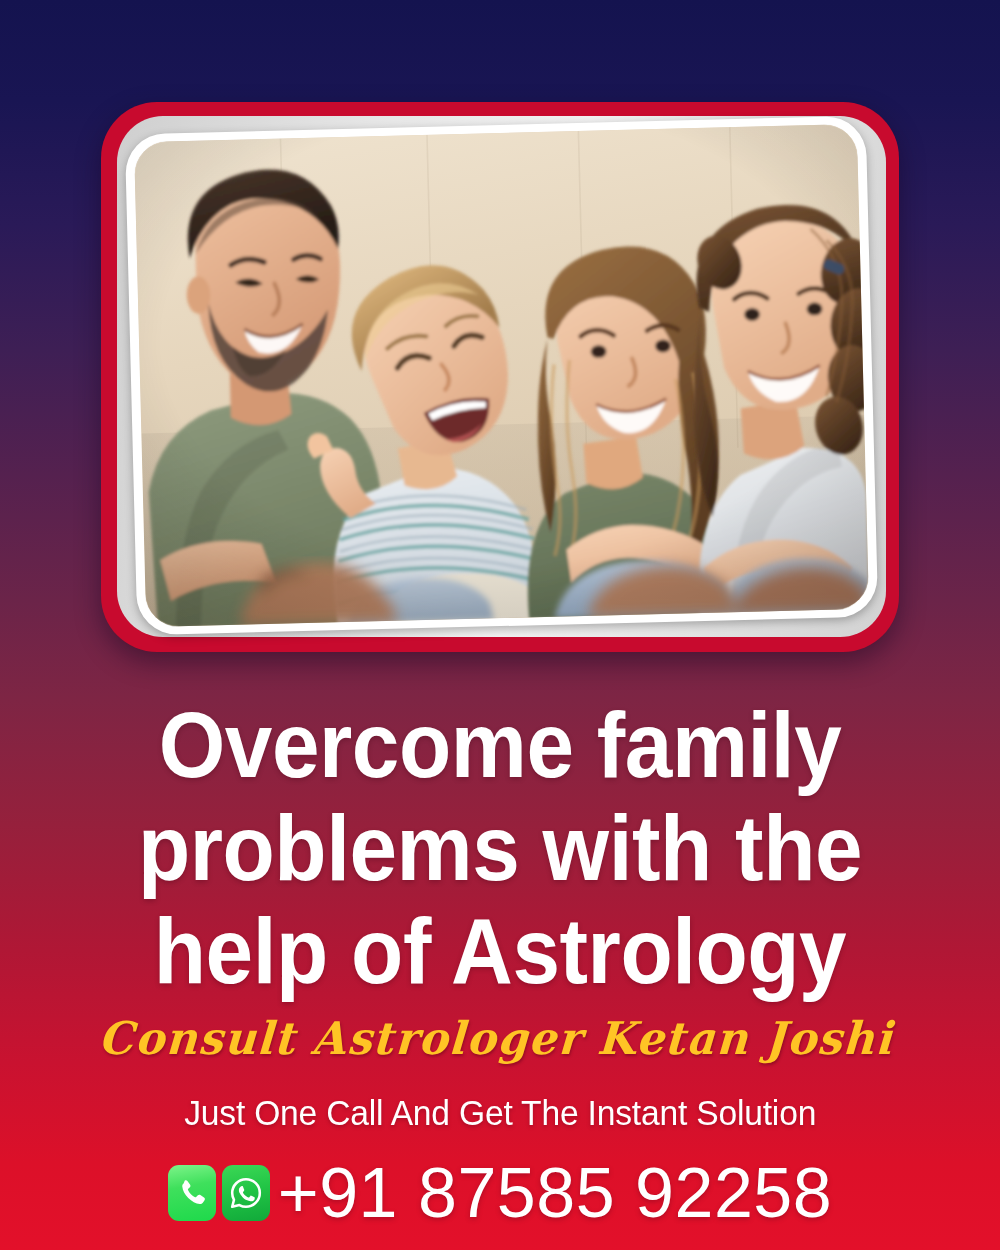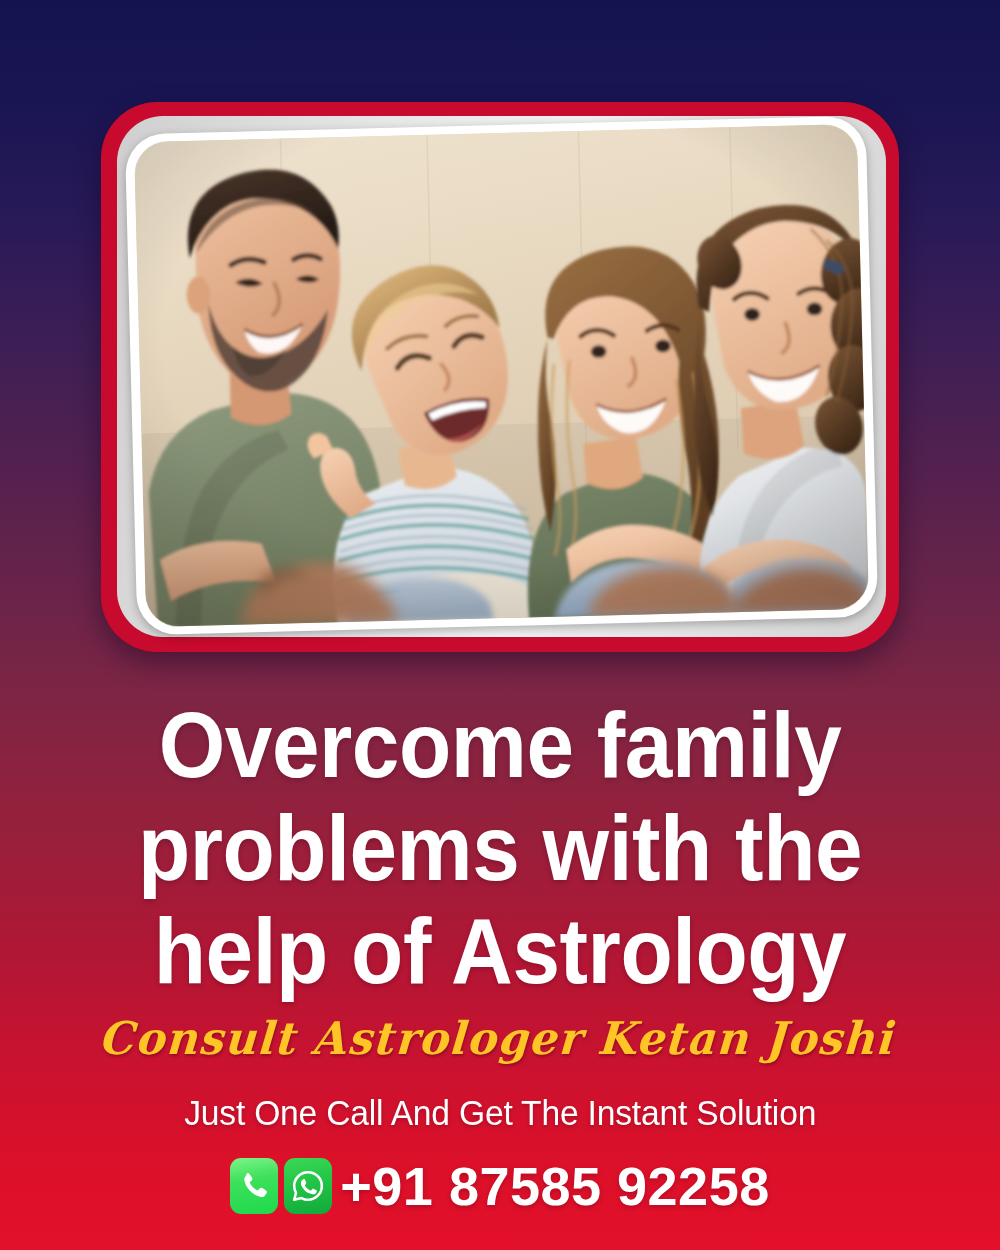--- a/index.html
+++ b/index.html
@@ -153,22 +153,22 @@
     margin-right: 6px;
   }
   .icon-wa {
     background: linear-gradient(170deg, #3cd856 0%, #22c546 45%, #11a93a 100%);
     margin-right: 8px;
   }
   .icon-box svg { display: block; }
   .phone-number {
     color: #ffffff;
     font-family: "Liberation Sans", sans-serif;
-    font-weight: bold;
-    font-size: 54px;
+    font-weight: normal;
+    font-size: 70px;
     letter-spacing: 0.5px;
     line-height: 1;
     text-shadow: 0 2px 5px rgba(90, 0, 25, 0.35);
     white-space: nowrap;
   }
 </style>
 </head>
 <body>
 
 <div id="poster">

